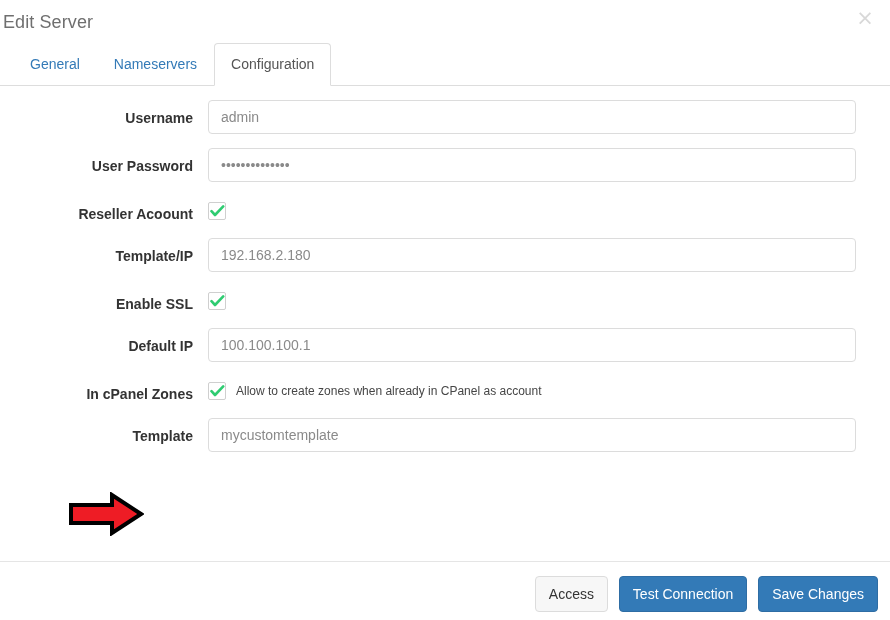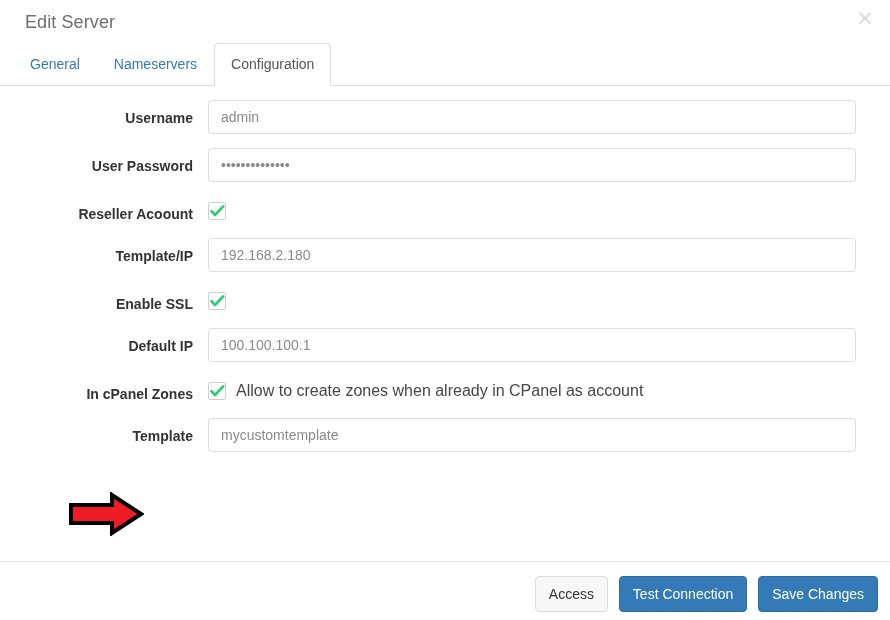--- a/index.html
+++ b/index.html
@@ -23,21 +23,21 @@
     position: relative;
     width: 890px;
     height: 620px;
     background: #ffffff;
   }
 
   
   .modal-header {
     position: relative;
     height: 44px;
-    padding: 11px 15px 0 25px;
+    padding: 11px 15px 0 3px;
   }
   .modal-title {
     font-size: 18px;
     font-weight: normal;
     color: #6f6f6f;
     letter-spacing: .1px;
     line-height: 22px;
     margin: 0;
   }
   .close-icon {
@@ -154,21 +154,21 @@
   }
   .checkbox-box svg {
     position: absolute;
     top: 2px;
     left: 1px;
     width: 15px;
     height: 13px;
   }
   .checkbox-text {
     margin-left: 10px;
-    font-size: 16px;
+    font-size: 12px;
     color: #464646;
     line-height: 20px;
     white-space: nowrap;
   }
 
   
   .annotation-arrow {
     position: absolute;
     left: 68px;
     top: 492px;

